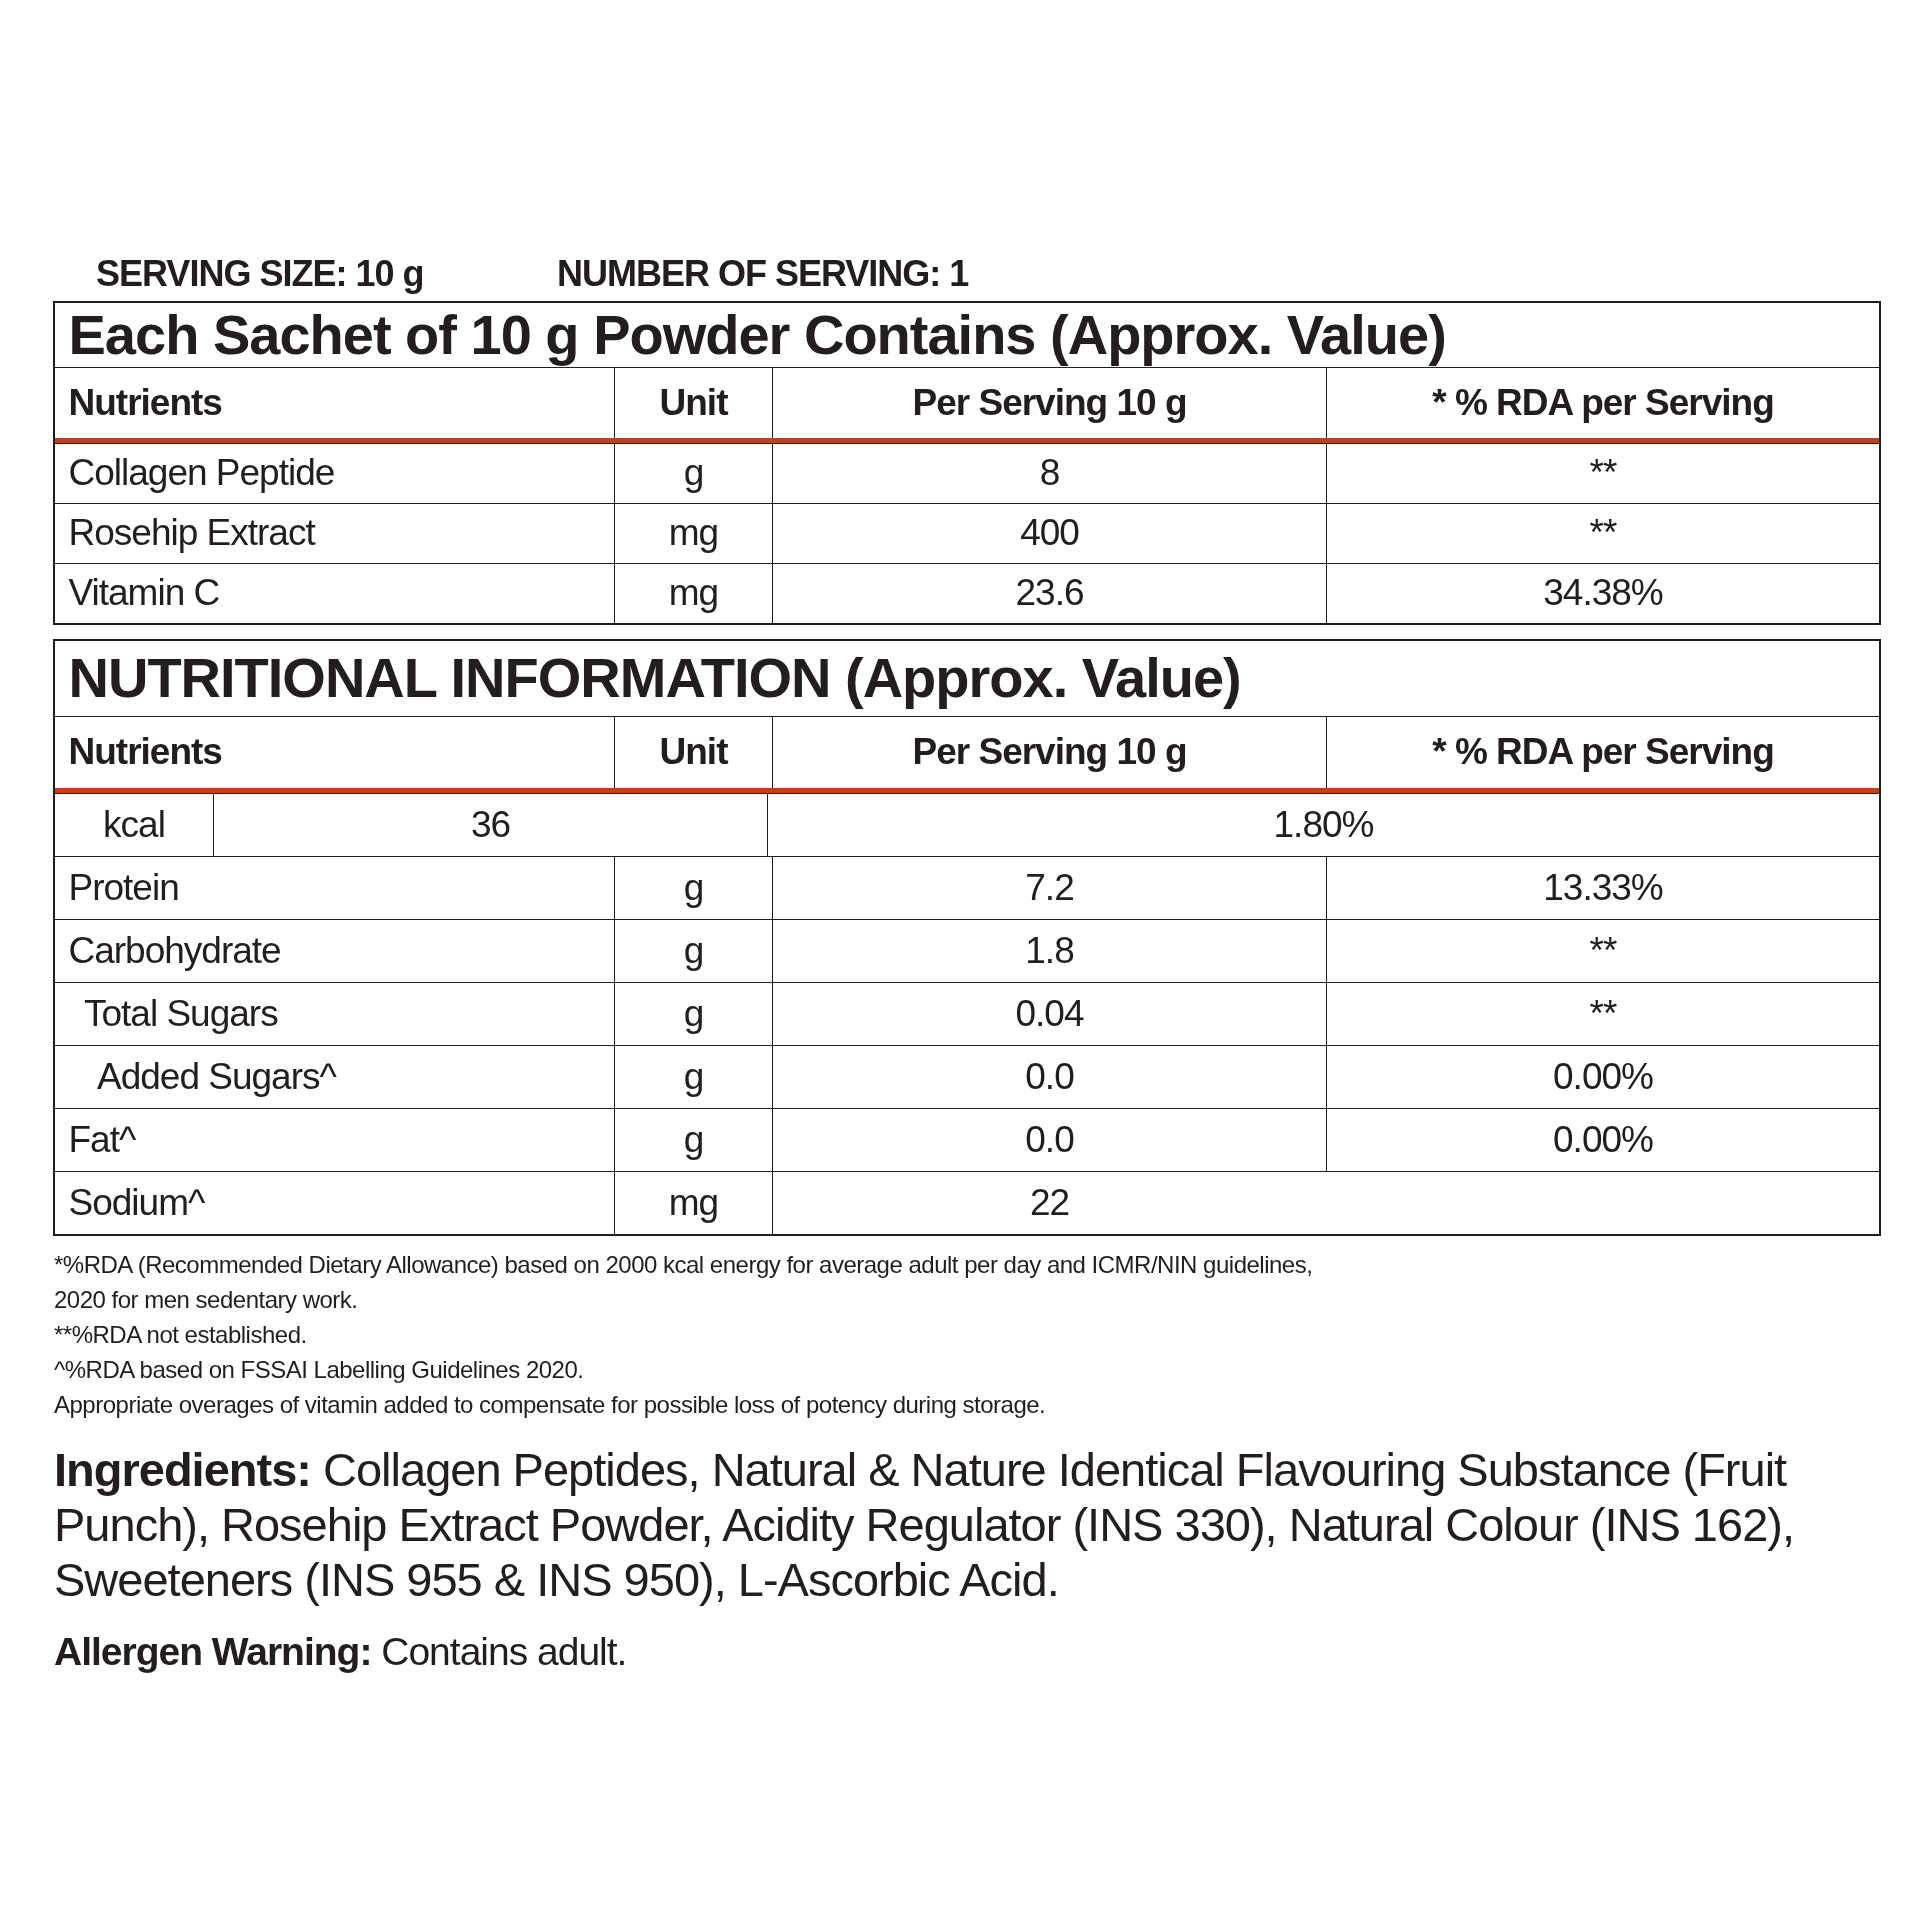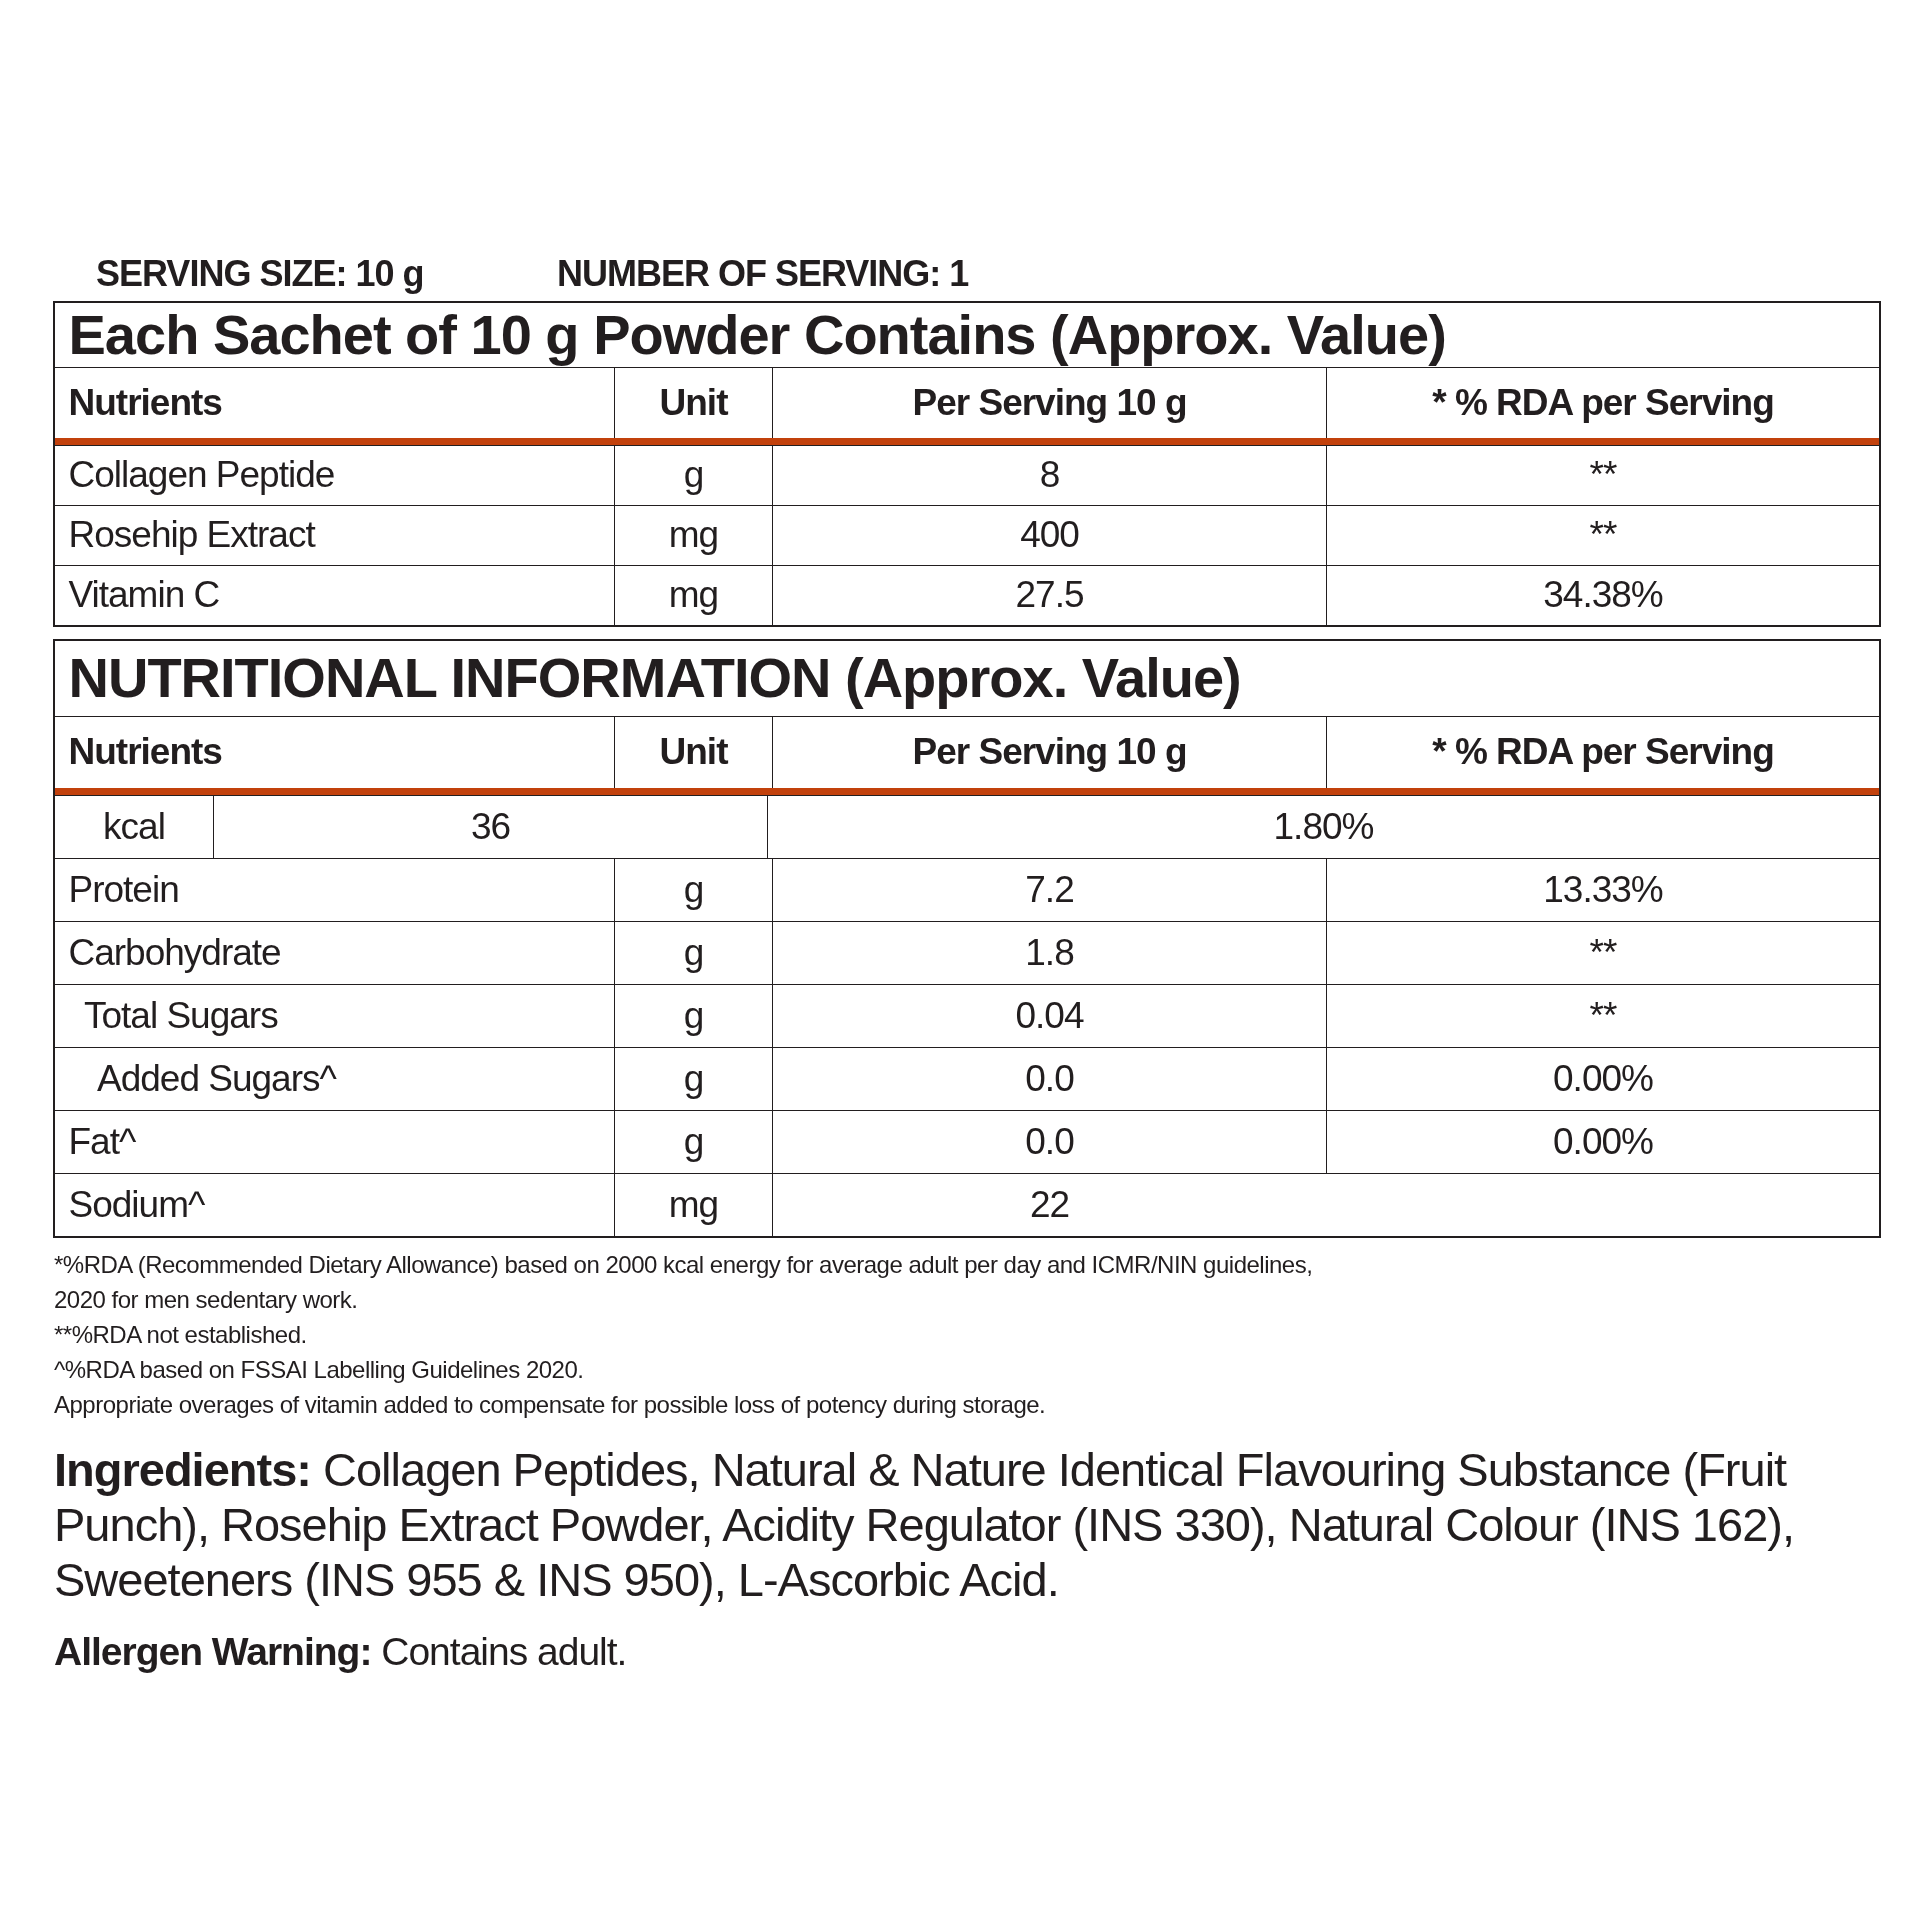--- a/index.html
+++ b/index.html
@@ -43,21 +43,21 @@
     left: 53px;
     width: 1828px;
     box-sizing: border-box;
     border: 2.9px solid #221e1f;
     background: #ffffff;
   }
   .t1 { top: 301px; }
   .t2 { top: 639px; }
   .trow { display: flex; align-items: stretch; }
   .trow + .trow { border-top: 1.9px solid #221e1f; }
-  .trow.header { border-bottom: 7px solid #c2410c; }
+  .trow.header { border-bottom: 5px solid #c2410c; }
   .cell {
     box-sizing: border-box;
     display: flex;
     align-items: center;
     padding: 0 13.5px;
     font-size: 37px;
     letter-spacing: -1px;
     min-height: 59px;
     line-height: 1.05;
   }
@@ -139,21 +139,21 @@
     </div>
     <div class="trow">
       <div class="cell c1">Rosehip Extract</div>
       <div class="cell c2">mg</div>
       <div class="cell c3">400</div>
       <div class="cell c4">**</div>
     </div>
     <div class="trow">
       <div class="cell c1">Vitamin C</div>
       <div class="cell c2">mg</div>
-      <div class="cell c3">27.5</div>
+      <div class="cell c3">23.6</div>
       <div class="cell c4">34.38%</div>
     </div>
   </div>
 
   <div class="ntable t2">
     <div class="trow titlerow">
       <div class="cell title-cell">NUTRITIONAL INFORMATION (Approx. Value)</div>
     </div>
     <div class="trow header">
       <div class="cell c1">Nutrients</div>

